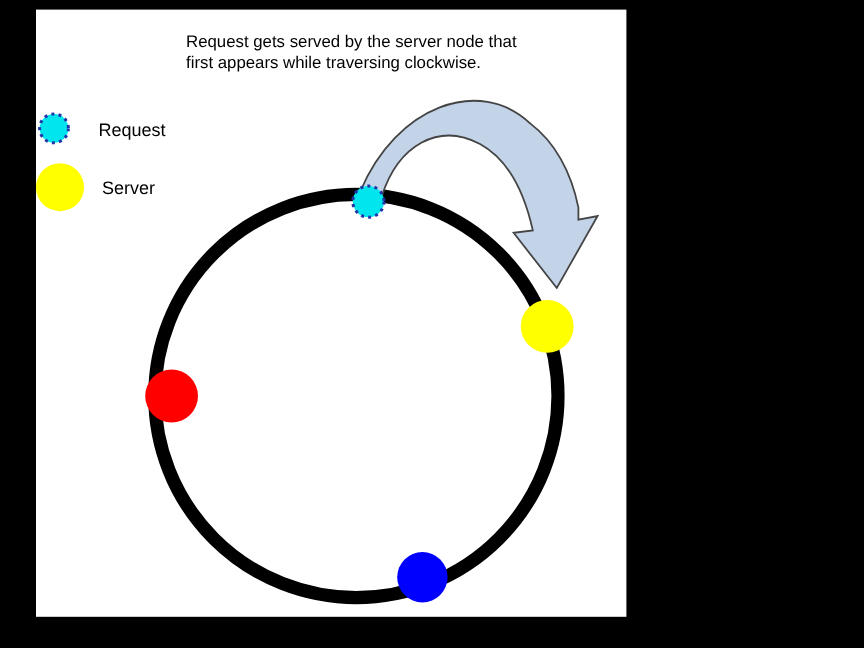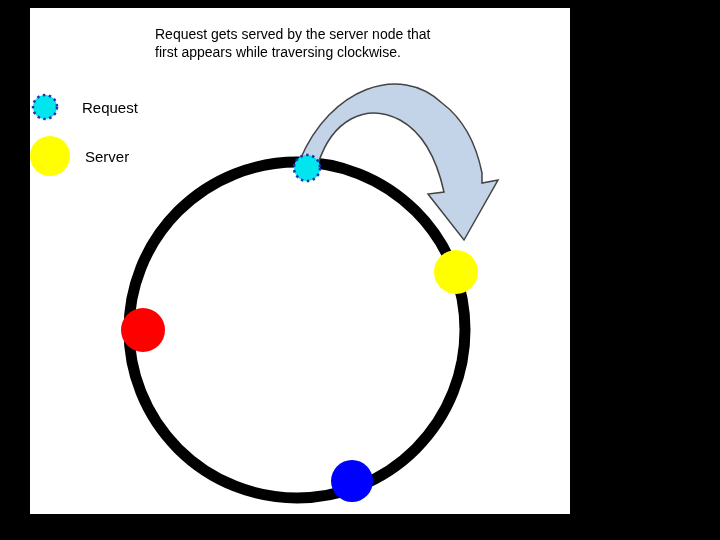--- a/index.html
+++ b/index.html
@@ -13,21 +13,21 @@
   .page {
     position: relative;
     width: 720px;
     height: 540px;
     background: #000000;
   }
   .canvas {
     position: absolute;
     left: 30px;
     top: 8px;
-    width: 540px;
+    width: 492px;
     height: 506px;
     background: #ffffff;
   }
   svg { display: block; }
   text {
     font-family: "Liberation Sans", sans-serif;
     fill: #000000;
   }
   .note-text   { font-size: 14px; }
   .legend-text { font-size: 15px; }

